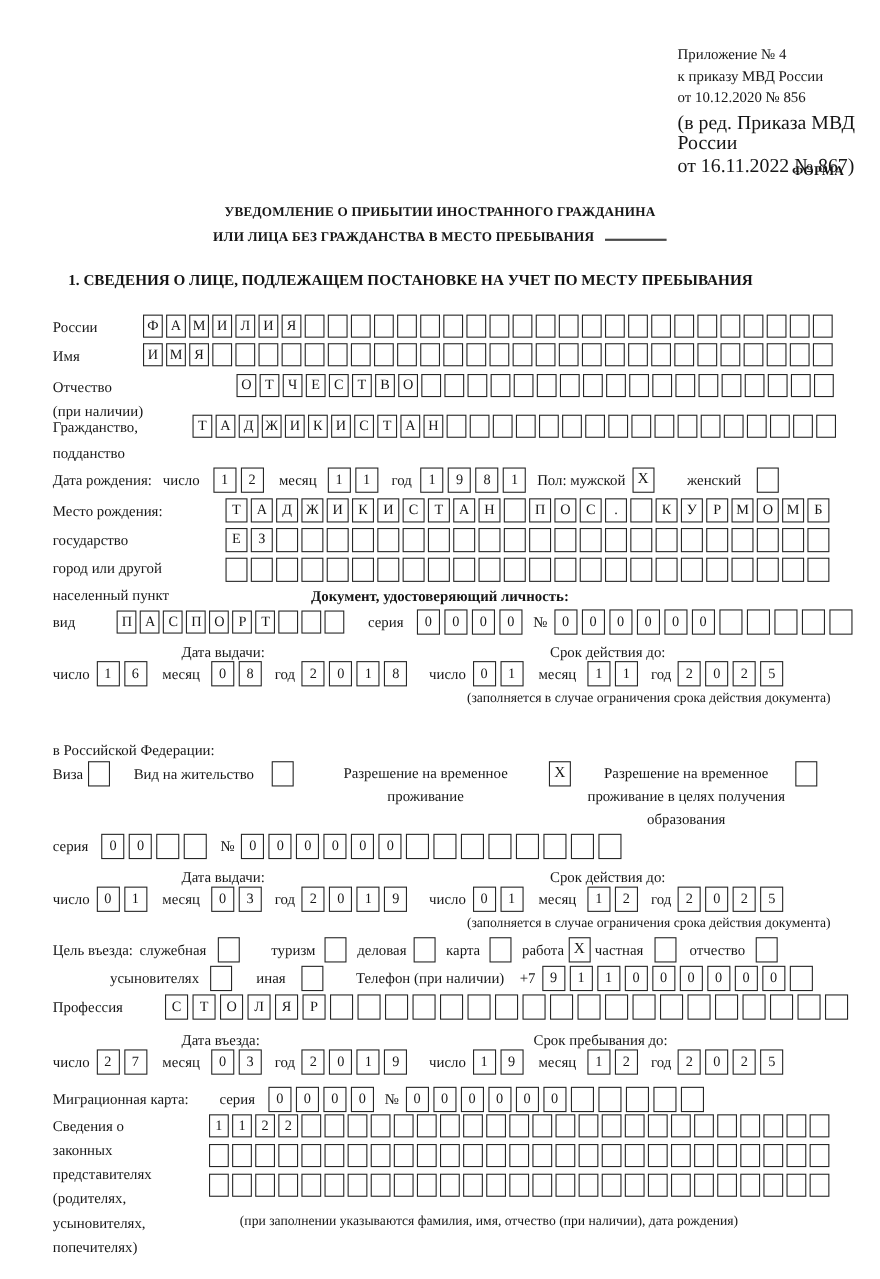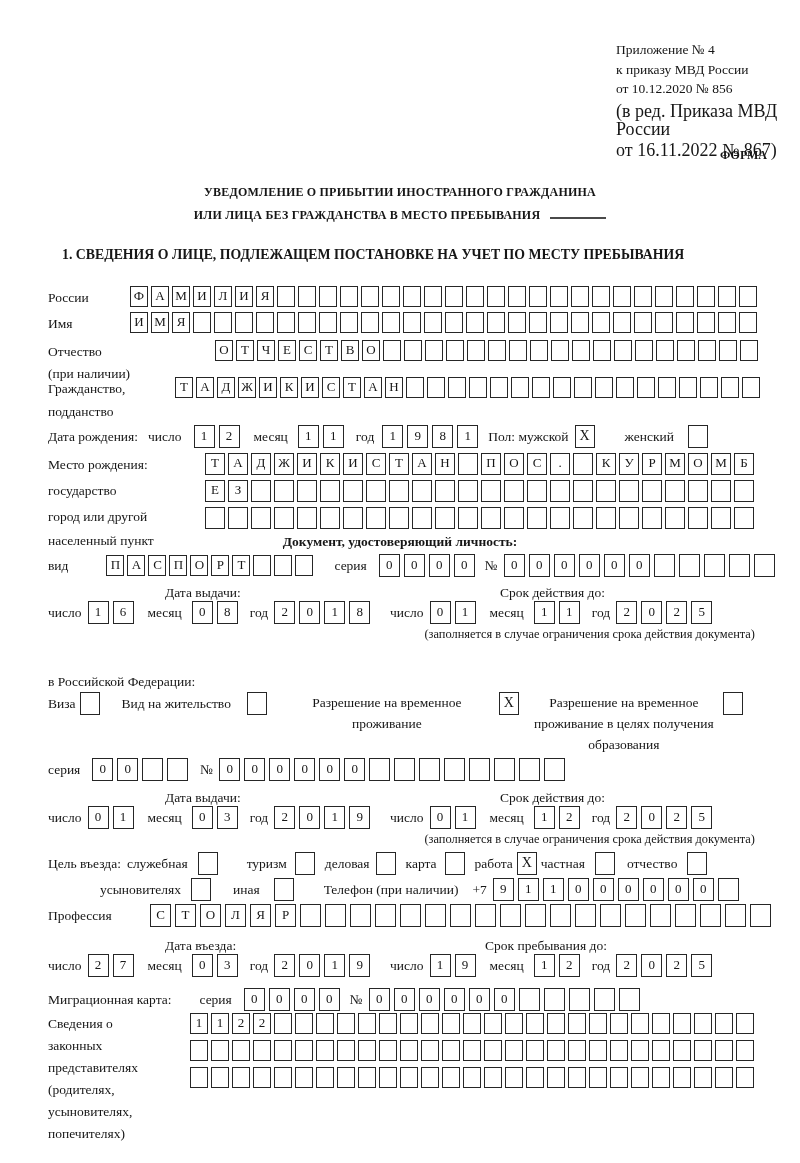--- a/index.html
+++ b/index.html
@@ -674,14 +674,15 @@
       <span class="cell"></span>
       <span class="cell"></span>
       <span class="cell"></span>
       <span class="cell"></span>
       <span class="cell"></span>
       <span class="cell"></span>
       <span class="cell"></span>
       <span class="cell"></span>
       <span class="cell"></span>
     </span>
+  <div class="note" style="left:218px;top:1103px">(при заполнении указываются фамилия, имя, отчество (при наличии), дата рождения)</div>
 
 </div>
 
 </body></html>

